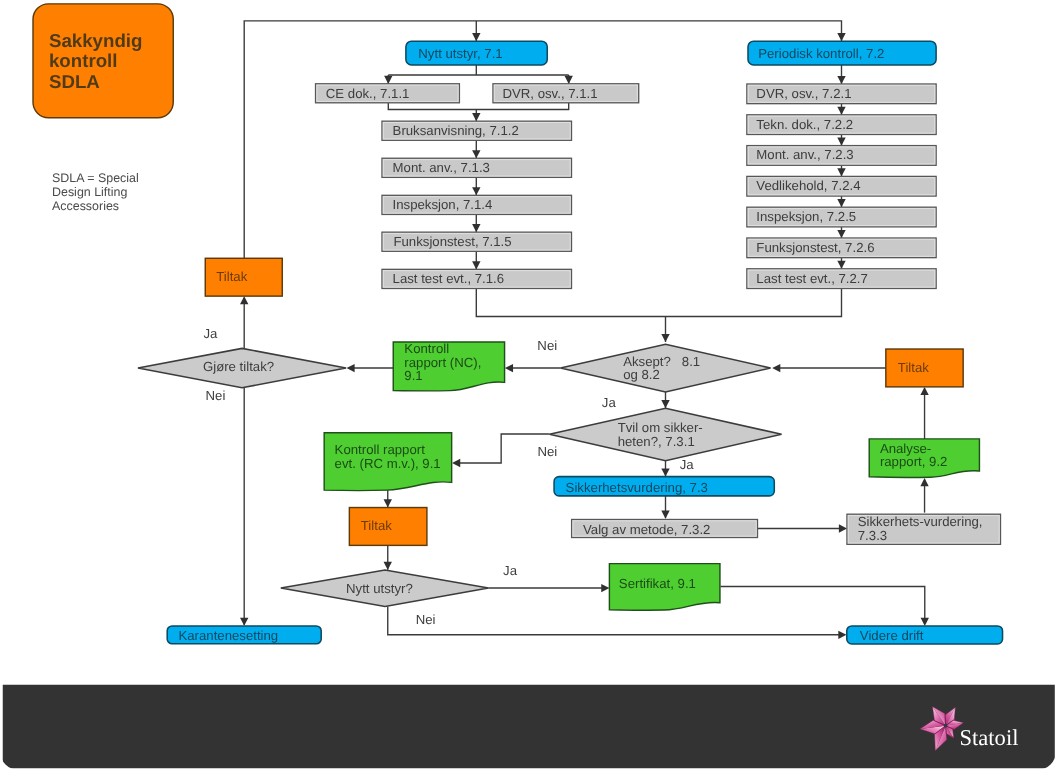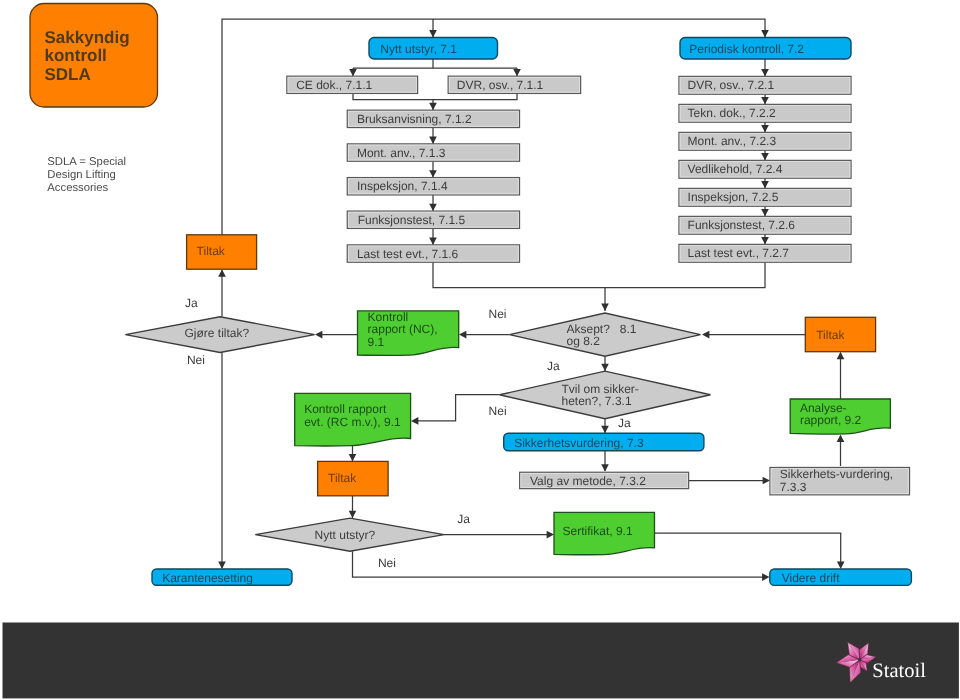--- a/index.html
+++ b/index.html
@@ -1,19 +1,19 @@
 <!DOCTYPE html>
 <html><head>
 <meta charset="utf-8">
 <title>Sakkyndig kontroll SDLA</title>
 <style>
   html,body{margin:0;padding:0;background:#ffffff;-webkit-font-smoothing:antialiased;}
   text{text-rendering:geometricPrecision;}
   #page{position:relative;width:960px;height:700px;overflow:hidden;background:#fff;
-        font-family:"Liberation Sans",sans-serif;}
+        font-family:"Liberation Sans",sans-serif;border-radius:17px;}
   svg#chart{position:absolute;left:0;top:0;width:960px;height:700px;display:block;transform:translateZ(0);}
   .edge{fill:none;stroke:#3a3a3a;stroke-width:1.25;}
   .ahead{fill:#303030;stroke:none;}
   .ntext{font-family:"Liberation Sans",sans-serif;font-size:12px;fill:#3d3d3d;}
   .t-blue{fill:#11485E;}
   .t-green{fill:#1C4C17;}
   .t-orange{fill:#6A3C0A;}
   .elbl{font-family:"Liberation Sans",sans-serif;font-size:12px;fill:#3d3d3d;}
   .tbox{font-family:"Liberation Sans",sans-serif;font-size:17px;font-weight:bold;fill:#503B18;}
   .legt{font-family:"Liberation Sans",sans-serif;font-size:11.3px;fill:#4b4b4b;}

